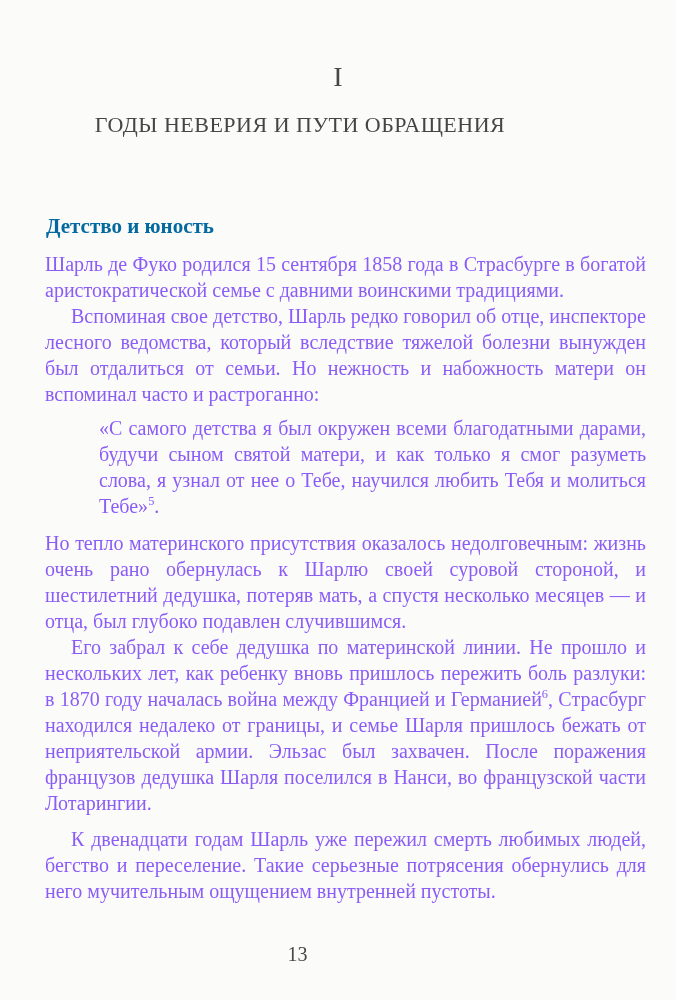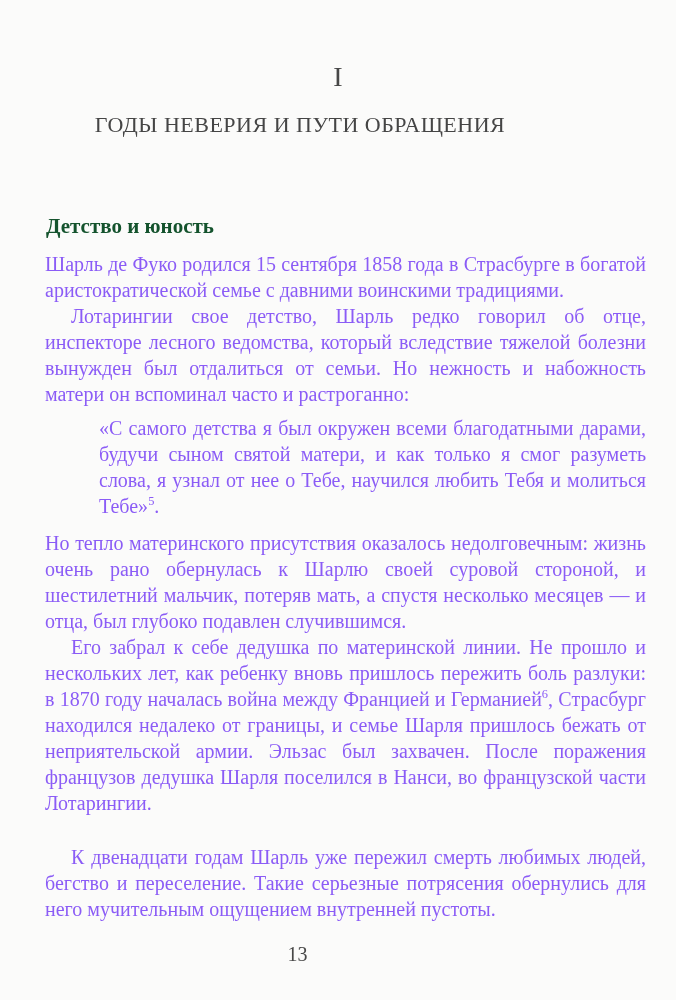--- a/index.html
+++ b/index.html
@@ -41,41 +41,41 @@
     color: #454545;
   }
   .section-heading {
     position: absolute;
     top: 213px;
     left: 46px;
     margin: 0;
     font-size: 21px;
     font-weight: bold;
     line-height: 26px;
-    color: #14532d;
+    color: #0369a1;
   }
   .body-text {
     position: absolute;
     top: 251px;
     left: 45px;
     width: 601px;
     font-size: 20px;
     line-height: 26px;
     text-align: justify;
     color: #8b5cf6;
   }
   .body-text p.para {
     margin: 0;
     padding: 0;
   }
   .body-text p.indent {
     text-indent: 26px;
   }
   .body-text p.spaced {
-    margin-top: 28px;
+    margin-top: 10px;
   }
   .body-text p.quote {
     padding-left: 54px;
     margin-top: 8px;
     margin-bottom: 11px;
   }
   sup.fnref {
     font-size: 0.62em;
     line-height: 0;
     vertical-align: super;
@@ -93,20 +93,20 @@
 </style>
 </head>
 <body>
 
 <div class="page">
   <div class="chapter-numeral">I</div>
   <h1 class="chapter-title">ГОДЫ НЕВЕРИЯ И ПУТИ ОБРАЩЕНИЯ</h1>
   <h2 class="section-heading">Детство и юность</h2>
   <div class="body-text">
       <p class="para">Шарль де Фуко родился 15 сентября 1858 года в Страсбурге в богатой аристократической семье с давними воинскими традициями.</p>
-      <p class="para indent">Лотарингии свое детство, Шарль редко говорил об отце, инспекторе лесного ведомства, который вследствие тяжелой болезни вынужден был отдалиться от семьи. Но нежность и набожность матери он вспоминал часто и растроганно:</p>
+      <p class="para indent">Вспоминая свое детство, Шарль редко говорил об отце, инспекторе лесного ведомства, который вследствие тяжелой болезни вынужден был отдалиться от семьи. Но нежность и набожность матери он вспоминал часто и растроганно:</p>
       <p class="para quote">«С самого детства я был окружен всеми благодатными дарами, будучи сыном святой матери, и как только я смог разуметь слова, я узнал от нее о Тебе, научился любить Тебя и молиться Тебе»<sup class="fnref">5</sup>.</p>
-      <p class="para">Но тепло материнского присутствия оказалось недолговечным: жизнь очень рано обернулась к Шарлю своей суровой стороной, и шестилетний мальчик, потеряв мать, а спустя несколько месяцев — и отца, был глубоко подавлен случившимся.</p>
+      <p class="para">Но тепло материнского присутствия оказалось недолговечным: жизнь очень рано обернулась к Шарлю своей суровой стороной, и шестилетний дедушка, потеряв мать, а спустя несколько месяцев — и отца, был глубоко подавлен случившимся.</p>
       <p class="para indent">Его забрал к себе дедушка по материнской линии. Не прошло и нескольких лет, как ребенку вновь пришлось пережить боль разлуки: в 1870 году началась война между Францией и Германией<sup class="fnref">6</sup>, Страсбург находился недалеко от границы, и семье Шарля пришлось бежать от неприятельской армии. Эльзас был захвачен. После поражения французов дедушка Шарля поселился в Нанси, во французской части Лотарингии.</p>
       <p class="para indent spaced">К двенадцати годам Шарль уже пережил смерть любимых людей, бегство и переселение. Такие серьезные потрясения обернулись для него мучительным ощущением внутренней пустоты.</p>
     </div>
   <div class="page-number">13</div>
 </div>
 
 </body></html>

